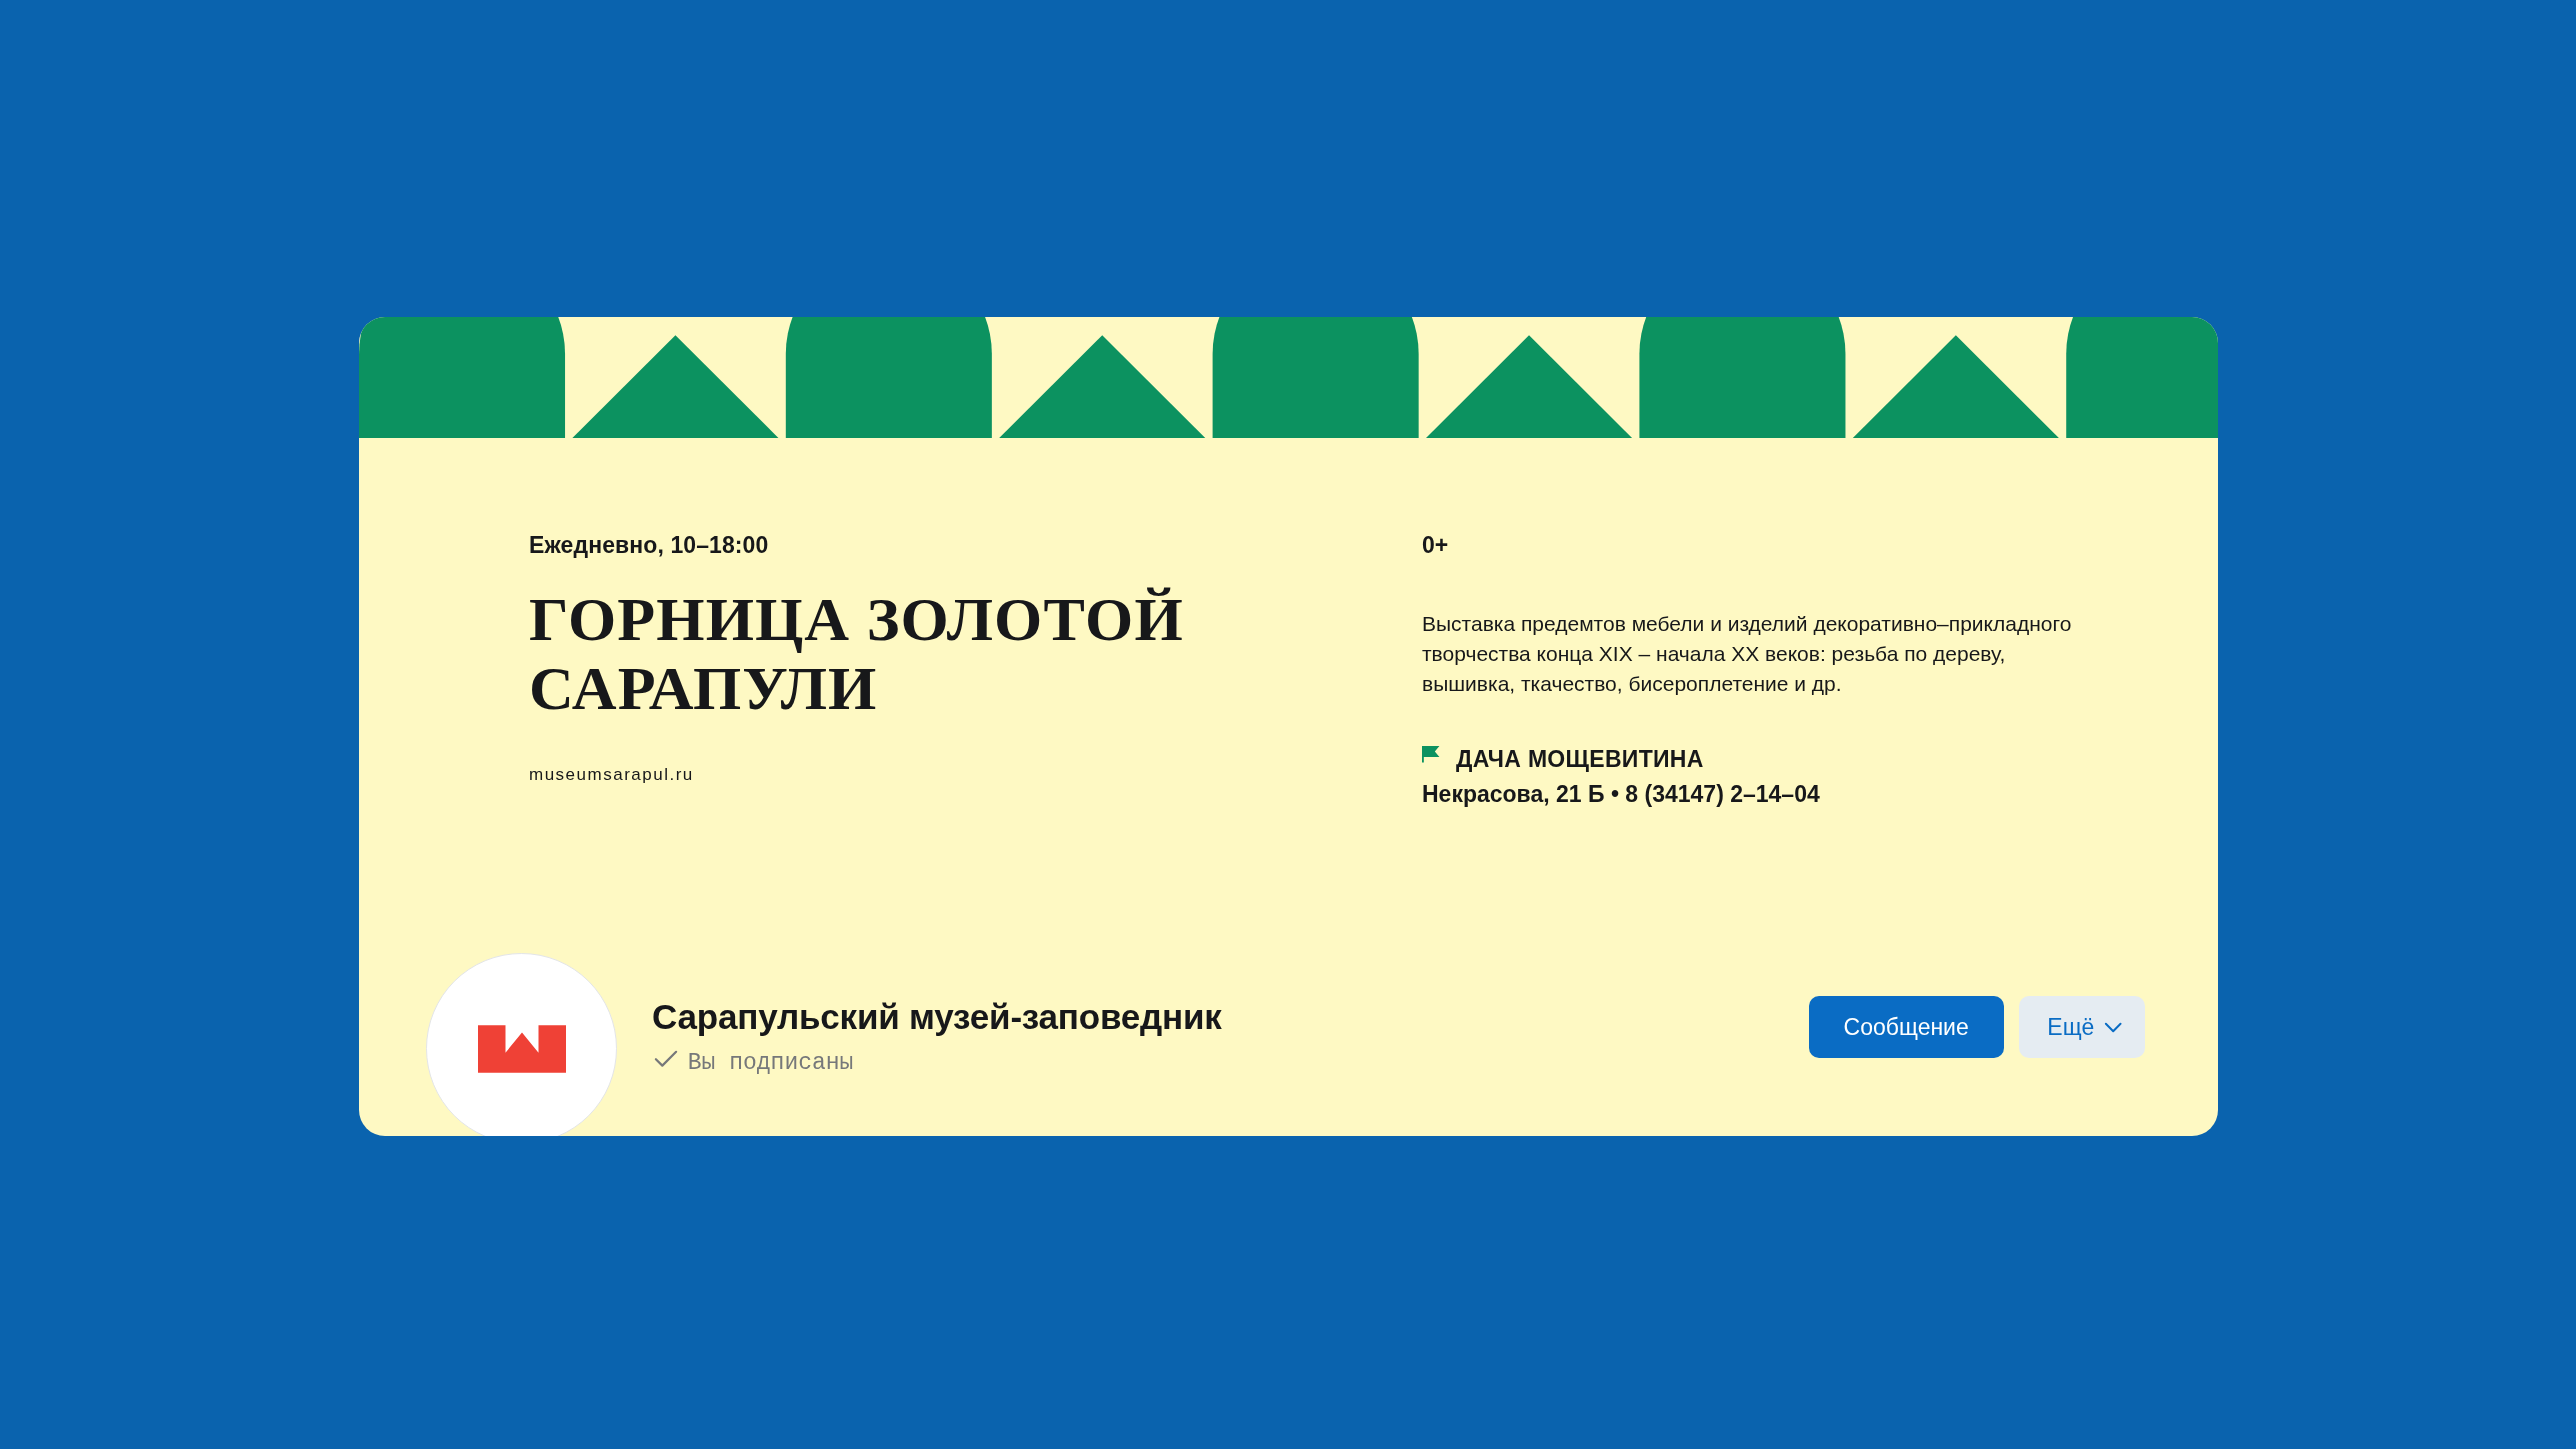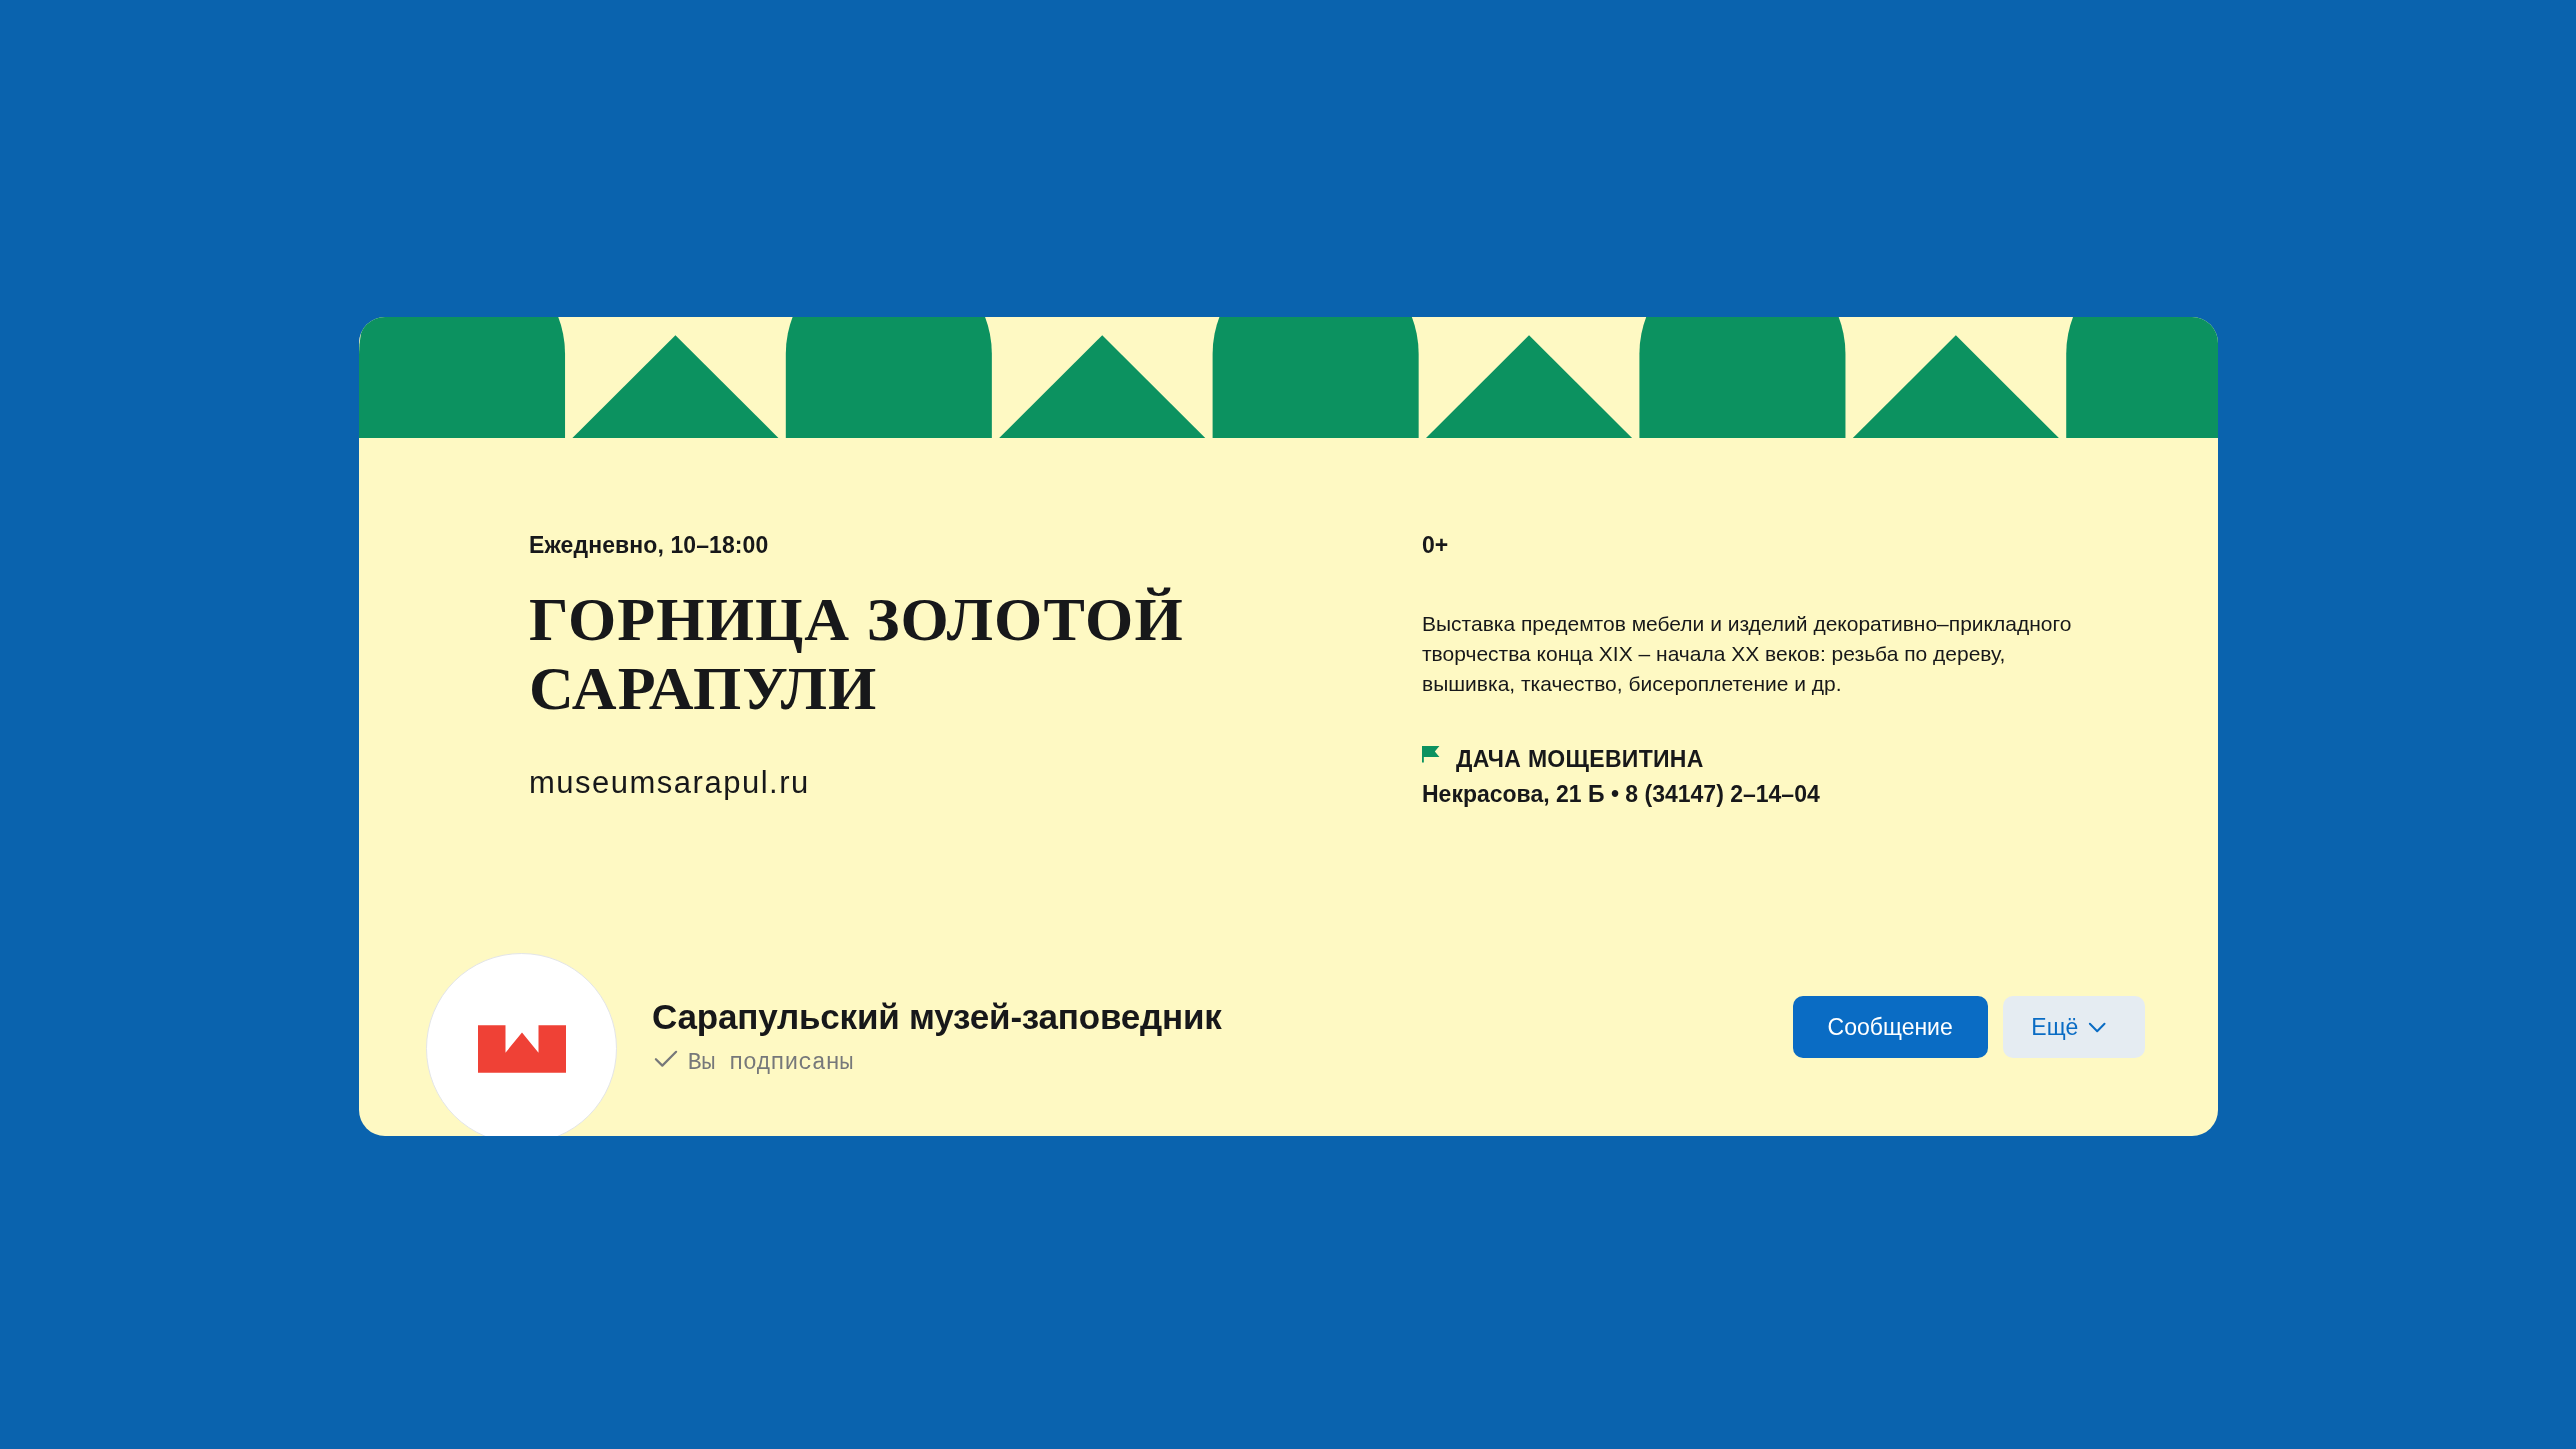--- a/index.html
+++ b/index.html
@@ -84,21 +84,21 @@
     line-height: 1.12;
     font-weight: bold;
     color: #17181a;
     letter-spacing: 1.1px;
     text-transform: uppercase;
     max-width: 856px;
   }
 
   .site {
     margin-top: 36px;
-    font-size: 31px;
+    font-size: 17px;
     color: #17181a;
     letter-spacing: 1.5px;
   }
 
   .age {
     font-size: 23px;
     font-weight: bold;
     color: #17181a;
   }
 
@@ -206,21 +206,21 @@
   .btn-primary {
     background: #0a6cc4;
     color: #ffffff;
     height: 62px;
     padding: 0 35px;
   }
   .btn-secondary {
     background: #e5ecf2;
     color: #0a6cc4;
     height: 62px;
-    padding: 0 39px 0 28px;
+    padding: 0 23px 0 28px;
     display: flex;
     align-items: center;
     gap: 9.2px;
   }
   .chev { display:block; }
 </style>
 </head>
 <body>
 
 <div id="stage">

